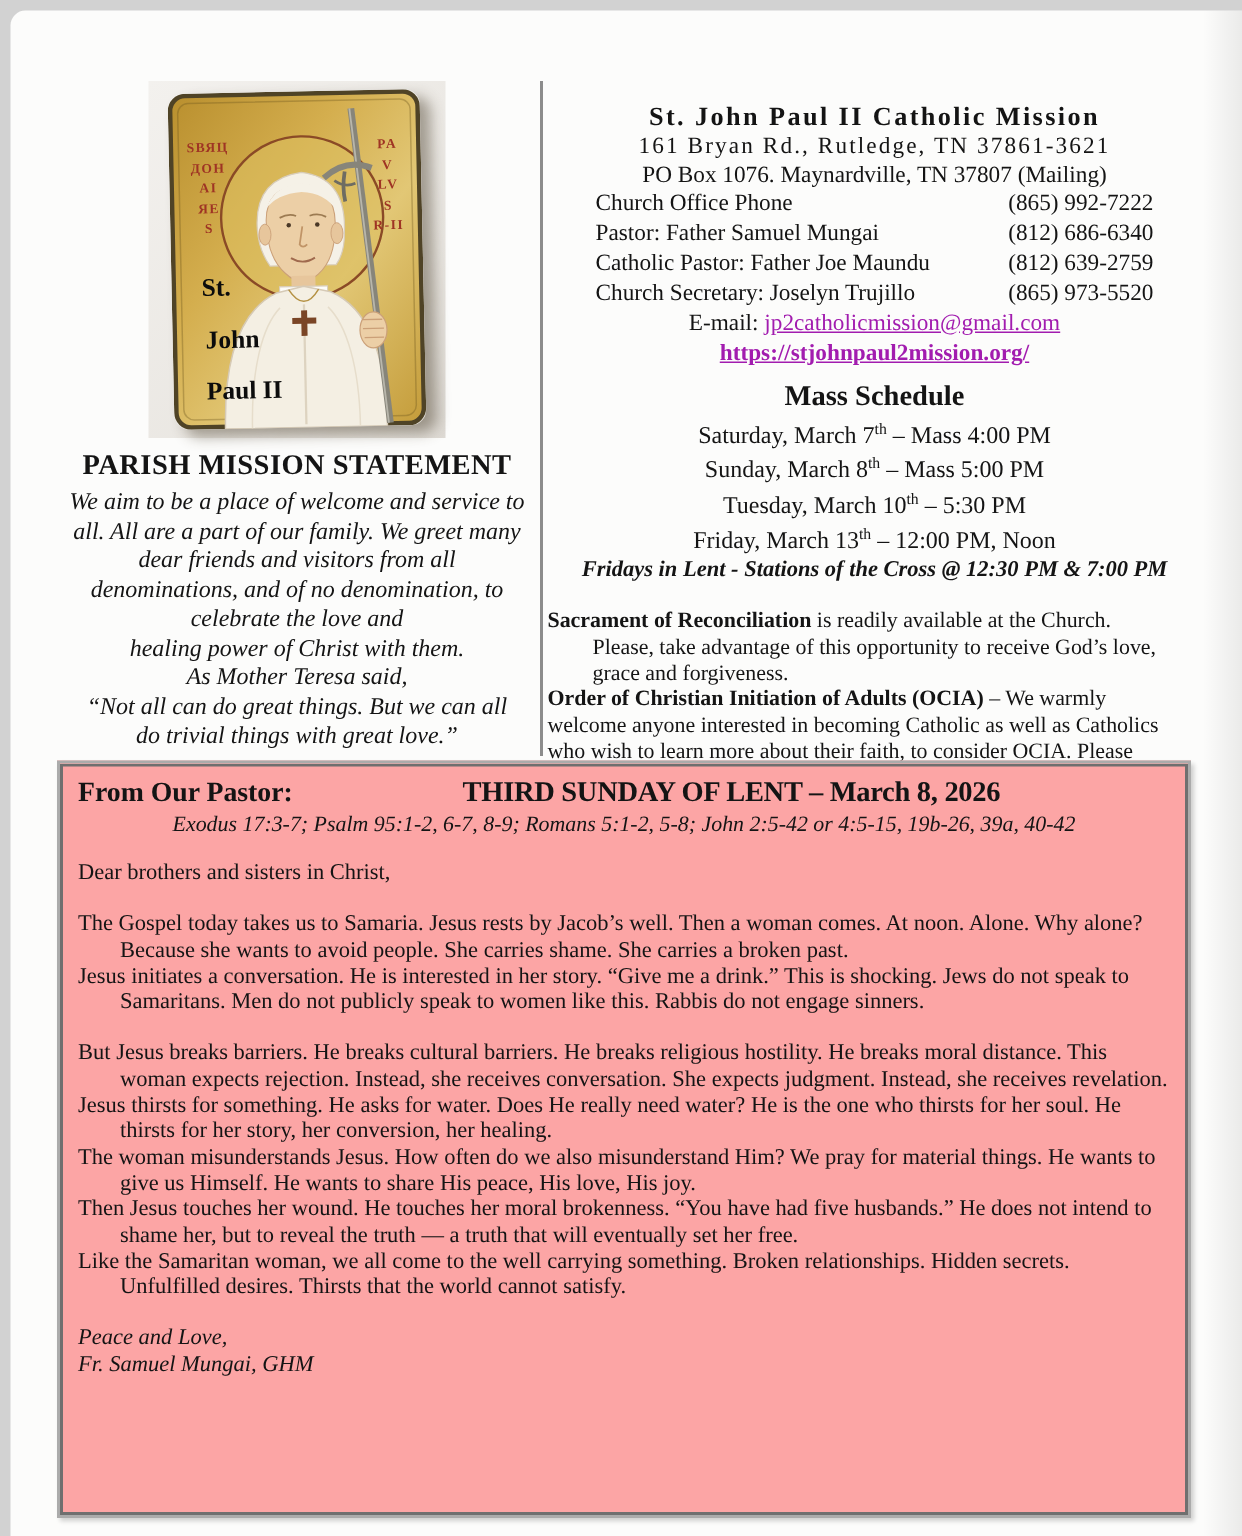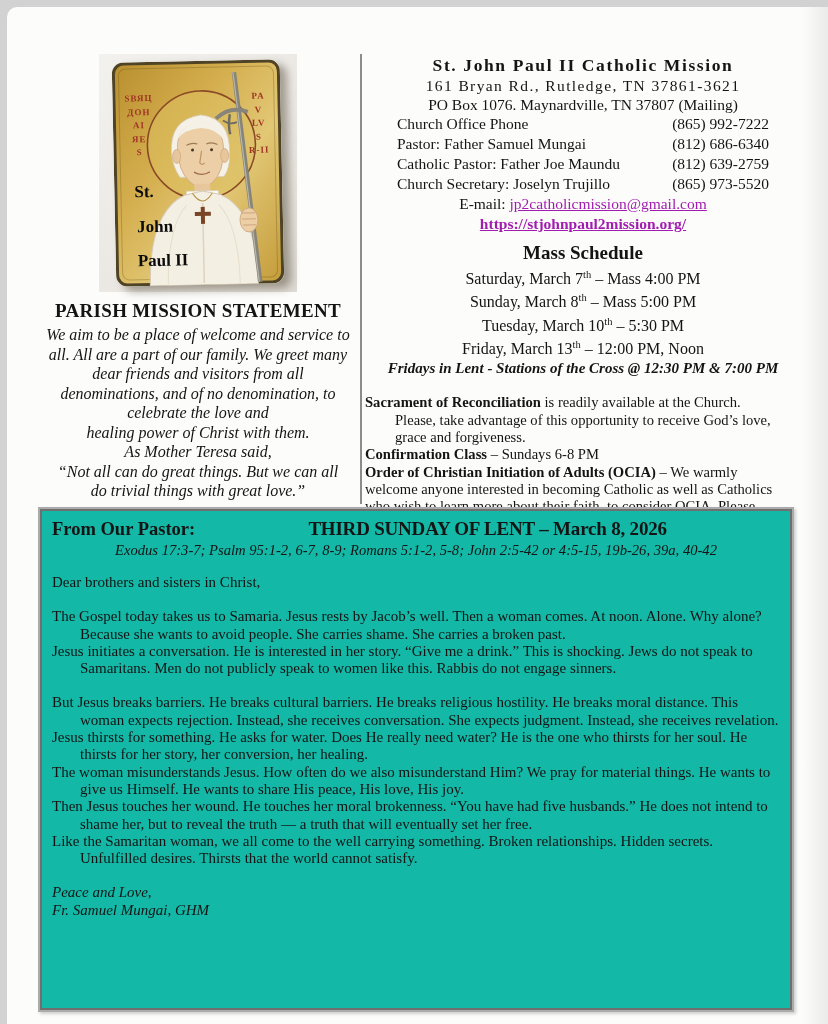--- a/index.html
+++ b/index.html
@@ -55,21 +55,21 @@
   .mission-body {
     margin-top:3px; text-align:center; font-style:italic; font-size:16px;
     line-height:19.5px; white-space:pre-line;
   }
 
   
   .divider { position:absolute; left:360px; top:54px; width:2px; height:450px;
     background:#8c8c8c; z-index:1; }
 
   
-  .right-col { position:absolute; left:365px; top:54px; width:436px; z-index:1;
+  .right-col { position:absolute; left:365px; top:66px; width:436px; z-index:1;
     text-align:center; font-size:15.5px; line-height:19px; }
   .church-name { font-weight:bold; font-size:17.5px; letter-spacing:1.6px; line-height:22px; }
   .addr1 { letter-spacing:1.4px; }
   .contact-rows { width:372px; margin:0 auto; }
   .contact-row { display:flex; justify-content:space-between; line-height:20px; }
   .email-line a, .website a { color:#a21caf; text-decoration:underline; }
   .website { font-weight:bold; line-height:21px; }
 
   .mass-title { font-weight:bold; font-size:19px; margin-top:7px; line-height:24px; }
   .sched-line { line-height:19px; font-size:16px; }
@@ -77,21 +77,21 @@
   .lent-note { font-weight:bold; font-style:italic; font-size:15px; line-height:21px; }
 
   .announcements { margin-top:15px; text-align:left; font-size:14.6px; line-height:17.3px; }
   .announcements p { margin:0; white-space:pre-line; }
   .announcements .hang { padding-left:30px; text-indent:-30px; }
   .ann-bold { font-weight:bold; }
 
   
   .letter-box {
     position:absolute; left:38px; top:507px; width:756px; height:505px;
-    box-sizing:border-box; background:#14b8a6; z-index:2;
+    box-sizing:border-box; background:#fca5a5; z-index:2;
     border:2px solid #ababab;
     box-shadow:inset 0 0 0 2px #6f6f6f, 2px 2px 3px rgba(0,0,0,0.18);
     padding:9px 12px 0 12px;
   }
   .letter-head { display:flex; align-items:baseline; }
   .from-label { font-weight:bold; font-size:18.5px; white-space:nowrap; }
   .letter-title { flex:1; text-align:center; font-weight:bold; font-size:19px;
     letter-spacing:-0.2px; }
   .letter-readings { text-align:center; font-style:italic; font-size:14.6px;
     margin-top:2px; }
@@ -227,21 +227,20 @@
   </div>
   <div class="sched-line">
     <span>Friday, March 13</span><sup>th</sup><span> – 12:00 PM, Noon</span>
   </div>
   <div class="lent-note">Fridays in Lent - Stations of the Cross @ 12:30 PM &amp; 7:00 PM</div>
 
   <div class="announcements">
     <p class="hang"><span class="ann-bold">Sacrament of Reconciliation</span><span> is readily available at the Church.
 Please, take advantage of this opportunity to receive God’s love,
 grace and forgiveness.</span></p>
-    <p><span class="ann-bold">Confirmation Class</span><span> – Sundays 6-8 PM</span></p>
     <p><span class="ann-bold">Order of Christian Initiation of Adults (OCIA)</span><span> – We warmly
 welcome anyone interested in becoming Catholic as well as Catholics
 who wish to learn more about their faith, to consider OCIA. Please
 contact the Parish for details.</span></p>
   </div>
 </div>
 
 <div class="letter-box">
   <div class="letter-head">
     <span class="from-label">From Our Pastor:</span>

